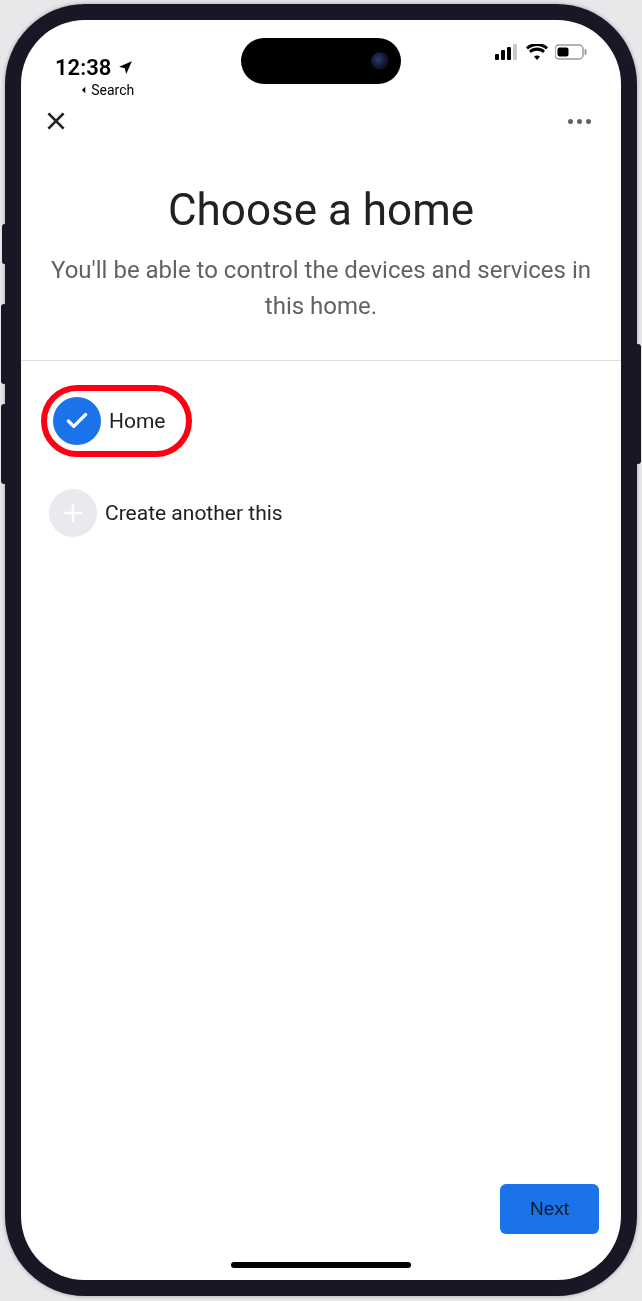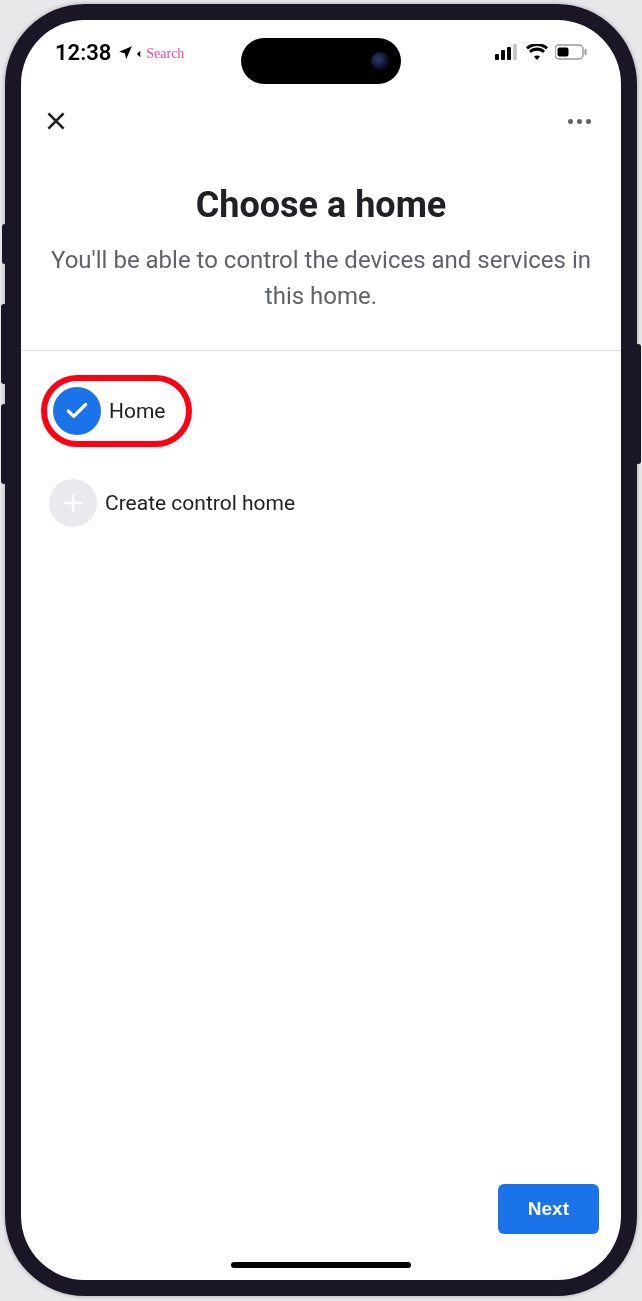--- a/index.html
+++ b/index.html
@@ -62,41 +62,42 @@
     .status-bar {
       height: 72px;
       display: flex;
       justify-content: space-between;
       align-items: flex-start;
       padding: 20px 34px 0 34px;
       position: relative;
     }
     .status-left {
       display: flex;
-      align-items: center;
+      flex-direction: column;
+      align-items: flex-end;
+      margin-top: 15px;
     }
     .time-row {
       display: flex;
       align-items: center;
       gap: 6px;
     }
     .time {
       font-size: 22px;
       font-weight: 600;
       color: #000;
     }
     .location-icon svg { display: block; }
     .back-search {
       display: flex;
       align-items: center;
       gap: 2px;
       margin-top: 2px;
       font-size: 14px;
-      color: #ec4899;
-      font-family: Liberation Serif, serif;
+      color: #000000;
     }
     .back-search svg { display: block; }
     .status-right {
       display: flex;
       align-items: center;
       gap: 7px;
       margin-top: 4px;
     }
     .signal svg, .wifi svg, .battery svg { display: block; }
     .nav-bar {
@@ -108,22 +109,22 @@
     .close-btn, .more-btn { cursor: pointer; }
     .close-btn svg { display: block; }
     .more-btn { display: flex; gap: 4px; padding: 8px; }
     .more-dot { width: 5px; height: 5px; border-radius: 50%; background: #5f6368; }
     .header-section {
       text-align: center;
       padding: 40px 30px 36px 30px;
       border-bottom: 1px solid #e0e0e0;
     }
     .title {
-      font-size: 36px;
-      font-weight: 700;
+      font-size: 44px;
+      font-weight: 400;
       color: #202124;
       letter-spacing: 0px;
       margin-bottom: 16px;
     }
     .subtitle {
       font-size: 24px;
       color: #5f6368;
       line-height: 1.5;
     }
     .options-list {
@@ -161,26 +162,26 @@
       font-size: 21px;
       color: #202124;
     }
     .footer {
       display: flex;
       justify-content: flex-end;
       padding: 0 22px 46px 22px;
     }
     .next-btn {
       background: #1a73e8;
-      color: #ffffff;
+      color: #0f172a;
       border: none;
       border-radius: 6px;
       padding: 14px 30px;
       font-size: 19px;
-      font-weight: 700;
+      font-weight: 400;
       cursor: pointer;
     }
     .home-indicator {
       position: absolute;
       bottom: 12px;
       left: 50%;
       transform: translateX(-50%);
       width: 180px;
       height: 6px;
       background: #000;
@@ -269,21 +270,21 @@
         </div>
         <span class="option-label">Home</span>
       </div>
 
       <div class="option-row">
         <div class="option-circle add">
           <svg width="24" height="24" viewBox="0 0 24 24" fill="none" stroke="#fff" stroke-width="2.5" stroke-linecap="round">
               <path d="M12 4v16M4 12h16"></path>
             </svg>
         </div>
-        <span class="option-label">Create control home</span>
+        <span class="option-label">Create another this</span>
       </div>
     </div>
 
     <div class="footer">
       <button class="next-btn">Next</button>
     </div>
 
     <div class="home-indicator"></div>
   </div>
 </div>

